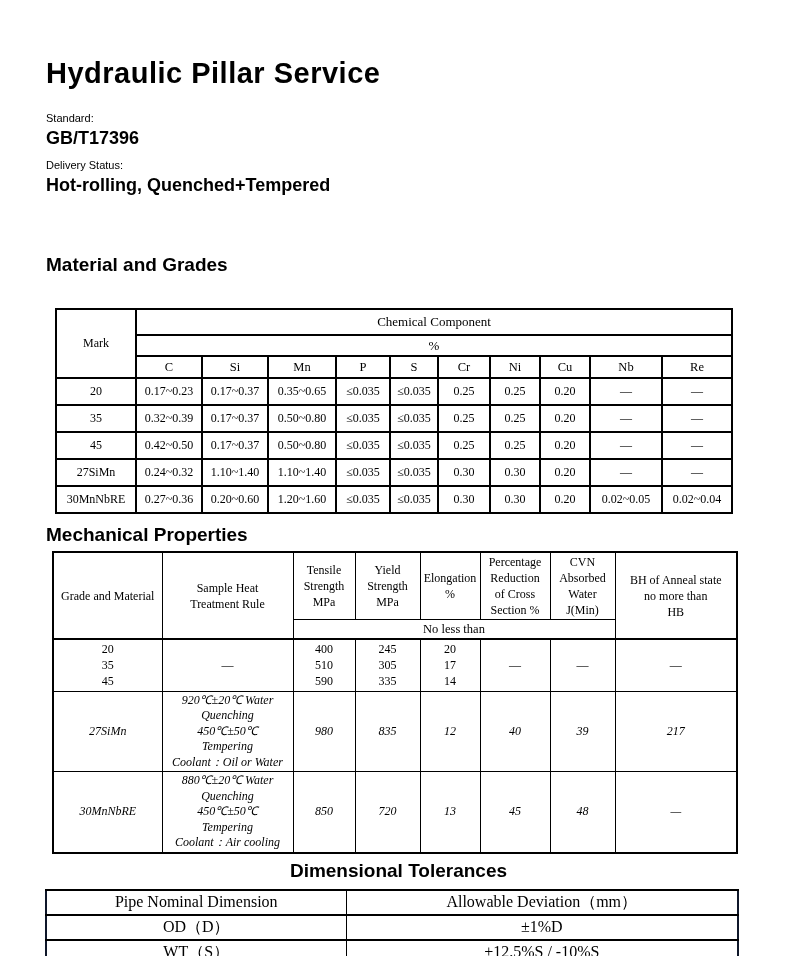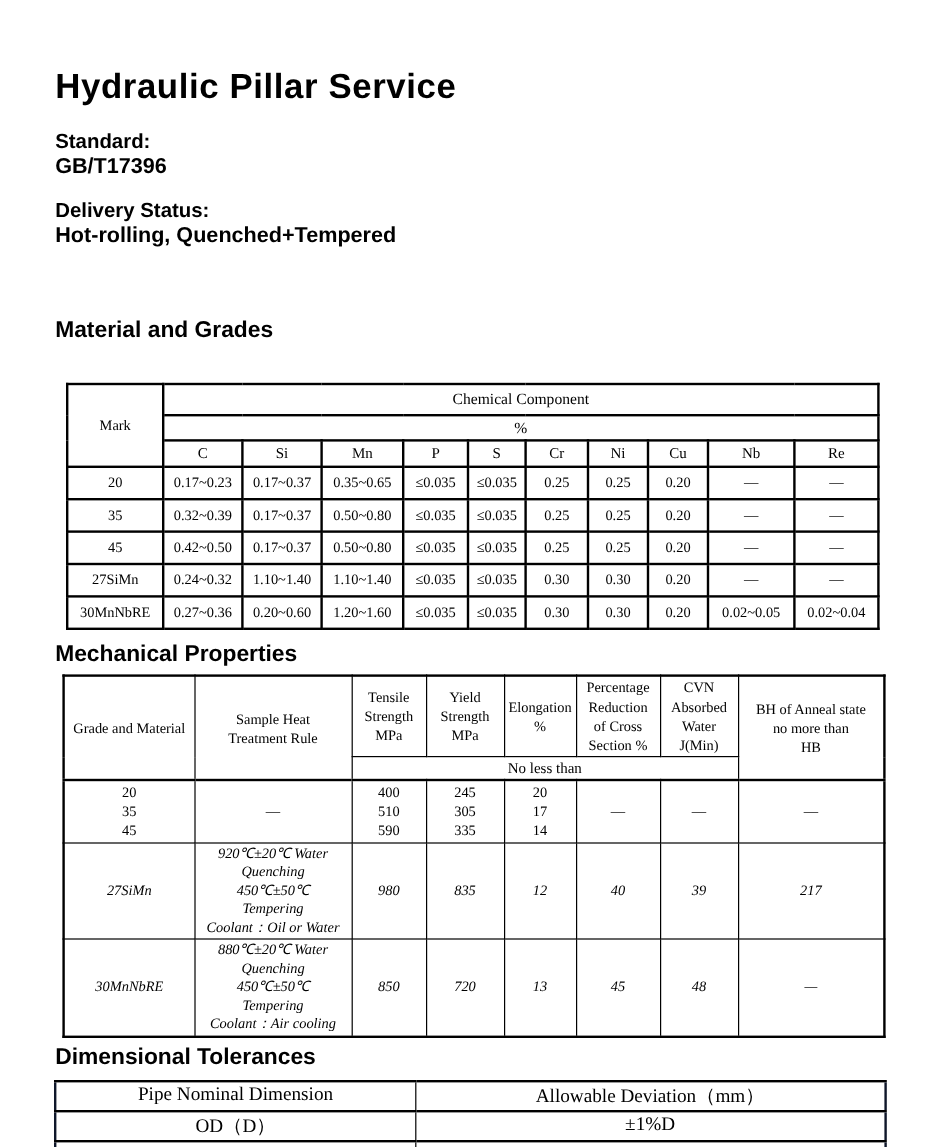--- a/index.html
+++ b/index.html
@@ -19,42 +19,42 @@
   .doc-title {
     font-family: "Liberation Sans", sans-serif;
     font-weight: bold;
     font-size: 29px;
     line-height: 42px;
     letter-spacing: 0.5px;
     margin: 4px 0 0 0;
   }
   .meta-label {
     font-family: "Liberation Sans", sans-serif;
-    font-weight: bold;
-    font-size: 17px;
+    font-weight: normal;
+    font-size: 11px;
     line-height: 20px;
     margin-top: 14px;
   }
-  .meta-label.second { margin-top: 20px; }
+  .meta-label.second { margin-top: 9px; }
   .meta-value {
     font-family: "Liberation Sans", sans-serif;
     font-weight: bold;
     font-size: 18px;
     line-height: 15px;
     margin-top: 3px;
   }
   .section-title {
     font-family: "Liberation Sans", sans-serif;
     font-weight: bold;
     font-size: 19px;
     line-height: 23px;
   }
   #sec-material   { margin-top: 60px; }
   #sec-mechanical { margin-top: 9px; }
-  #sec-dimensional{ margin-top: 5px; }
+  #sec-dimensional{ margin-top: 5px; text-align: center; }
 
   
   table.tbl {
     border-collapse: collapse;
     table-layout: fixed;
     font-family: "Liberation Serif", serif;
     color: #000;
   }
   .tbl th, .tbl td {
     text-align: center;

